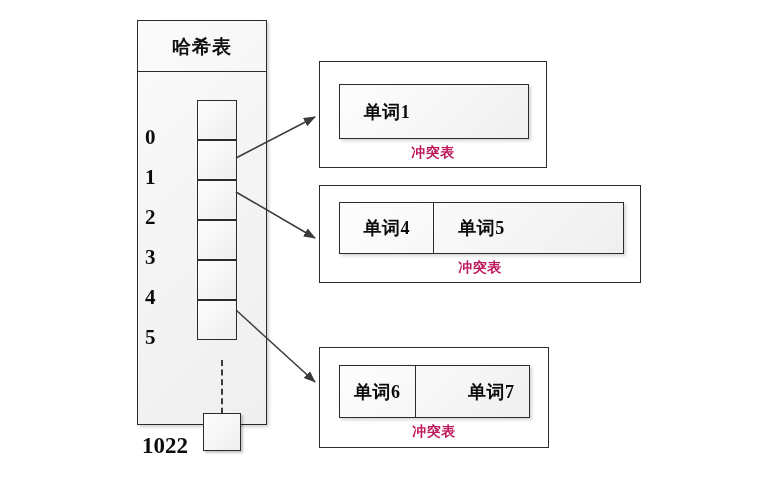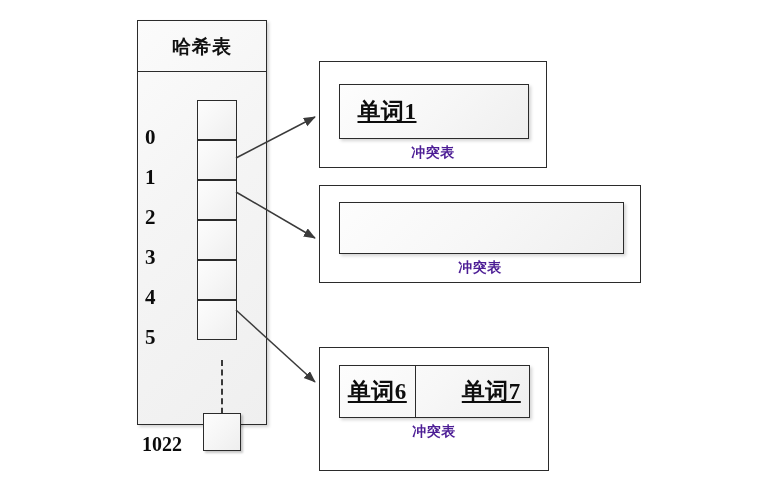--- a/index.html
+++ b/index.html
@@ -73,21 +73,21 @@
     left: 7px;
     width: 48px;
     text-align: left;
     font-size: 21px;
     font-weight: bold;
     color: #0c0c0c;
   }
   .slot-label.wide {
     left: 4px;
     width: 62px;
-    font-size: 20px;
+    font-size: 23px;
   }
 
   
   #dash-link {
     position: absolute;
     left: 83px;           
     top: 339px;           
     width: 0;
     height: 73px;
     border-left: 2.2px dashed #3a3a3a;
@@ -106,36 +106,35 @@
     box-sizing: border-box;
     border: 1.5px solid #2b2b2b;
     background: linear-gradient(135deg, #fdfdfd 0%, #f7f7f7 50%, #efefef 100%);
     box-shadow: 2px 2px 3px rgba(0,0,0,0.17);
   }
   .cell {
     box-sizing: border-box;
     display: flex;
     align-items: center;
     justify-content: center;
-    font-size: 23px;
+    font-size: 18px;
     font-weight: bold;
     color: #0d0d0d;
     letter-spacing: 0.5px;
     border-right: 1.4px solid #2b2b2b;
-    text-decoration: underline;
   }
   .cell:last-child { border-right: none; }
   .table-caption {
     position: absolute;
     left: 0;
     width: 100%;
     text-align: center;
     font-size: 14px;
     font-weight: bold;
-    color: #4c1d95;
+    color: #be185d;
     letter-spacing: 0.5px;
   }
 
   
   #arrow-layer {
     position: absolute;
     left: 0;
     top: 0;
     width: 770px;
     height: 496px;
@@ -173,25 +172,27 @@
 
   <div class="collision-table" style="left:319px; top:61px; width:228px; height:107px;">
     <div class="cells" style="left:19px; top:22px; width:190px; height:55px;">
       <div class="cell" style="width:50%;">单词1</div>
     </div>
     <div class="table-caption" style="top:82px;">冲突表</div>
   </div>
 
   <div class="collision-table" style="left:319px; top:185px; width:322px; height:98px;">
     <div class="cells" style="left:19px; top:16px; width:285px; height:52px;">
+      <div class="cell" style="width:33.33%;">单词4</div>
+      <div class="cell" style="width:33.33%;">单词5</div>
     </div>
     <div class="table-caption" style="top:73px;">冲突表</div>
   </div>
 
-  <div class="collision-table" style="left:319px; top:347px; width:230px; height:124px;">
+  <div class="collision-table" style="left:319px; top:347px; width:230px; height:101px;">
     <div class="cells" style="left:19px; top:17px; width:191px; height:53px;">
       <div class="cell" style="width:50%;">单词6</div>
       <div class="cell" style="width:50%;margin-left:38px;">单词7</div>
     </div>
     <div class="table-caption" style="top:75px;">冲突表</div>
   </div>
 
   <svg id="arrow-layer" viewBox="0 0 770 496">
     <defs>
       <marker id="ah" markerWidth="9" markerHeight="9" refX="7.4" refY="3.1" orient="auto" markerUnits="strokeWidth">

